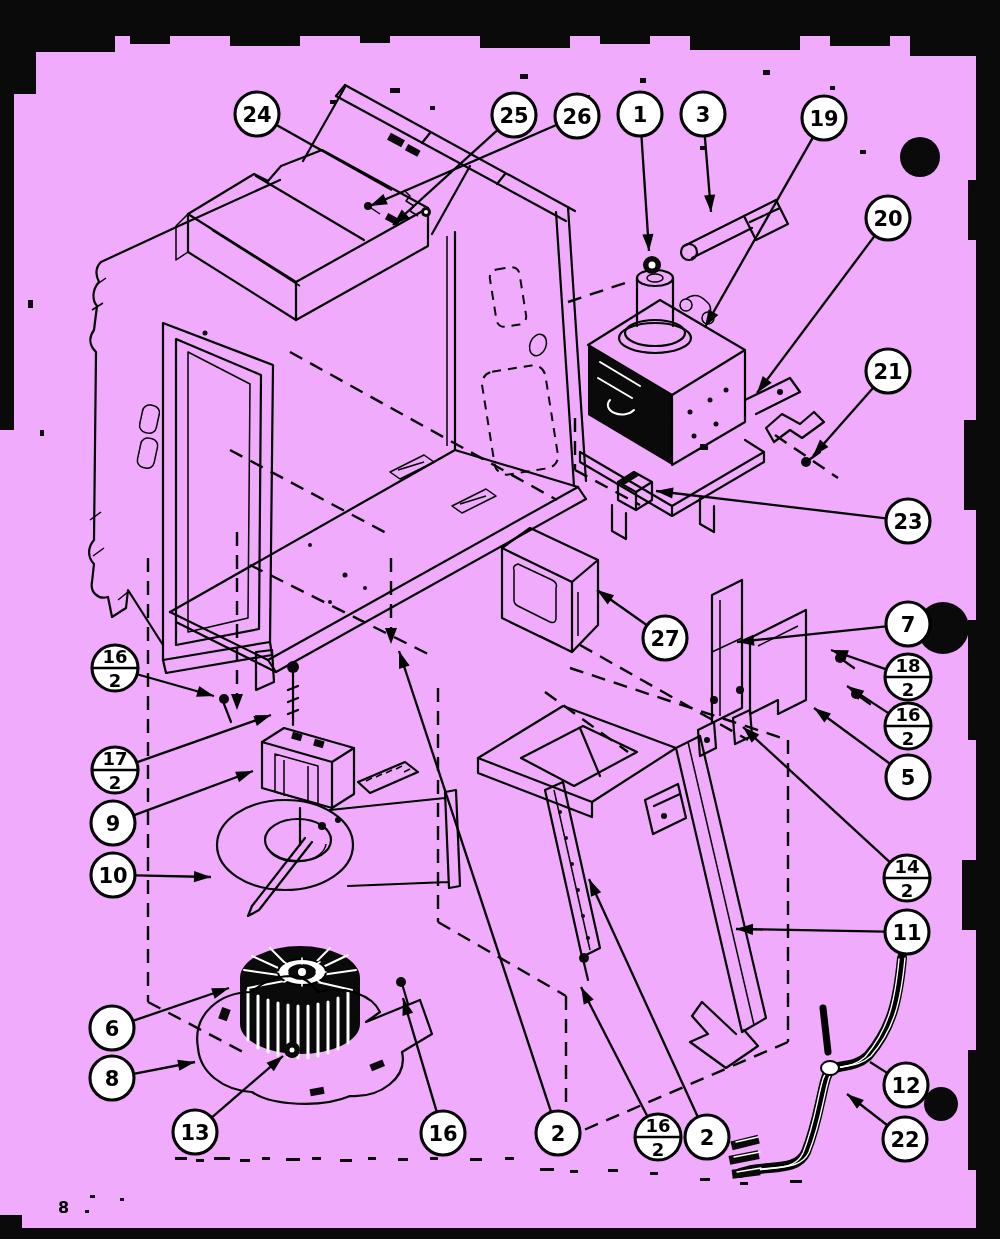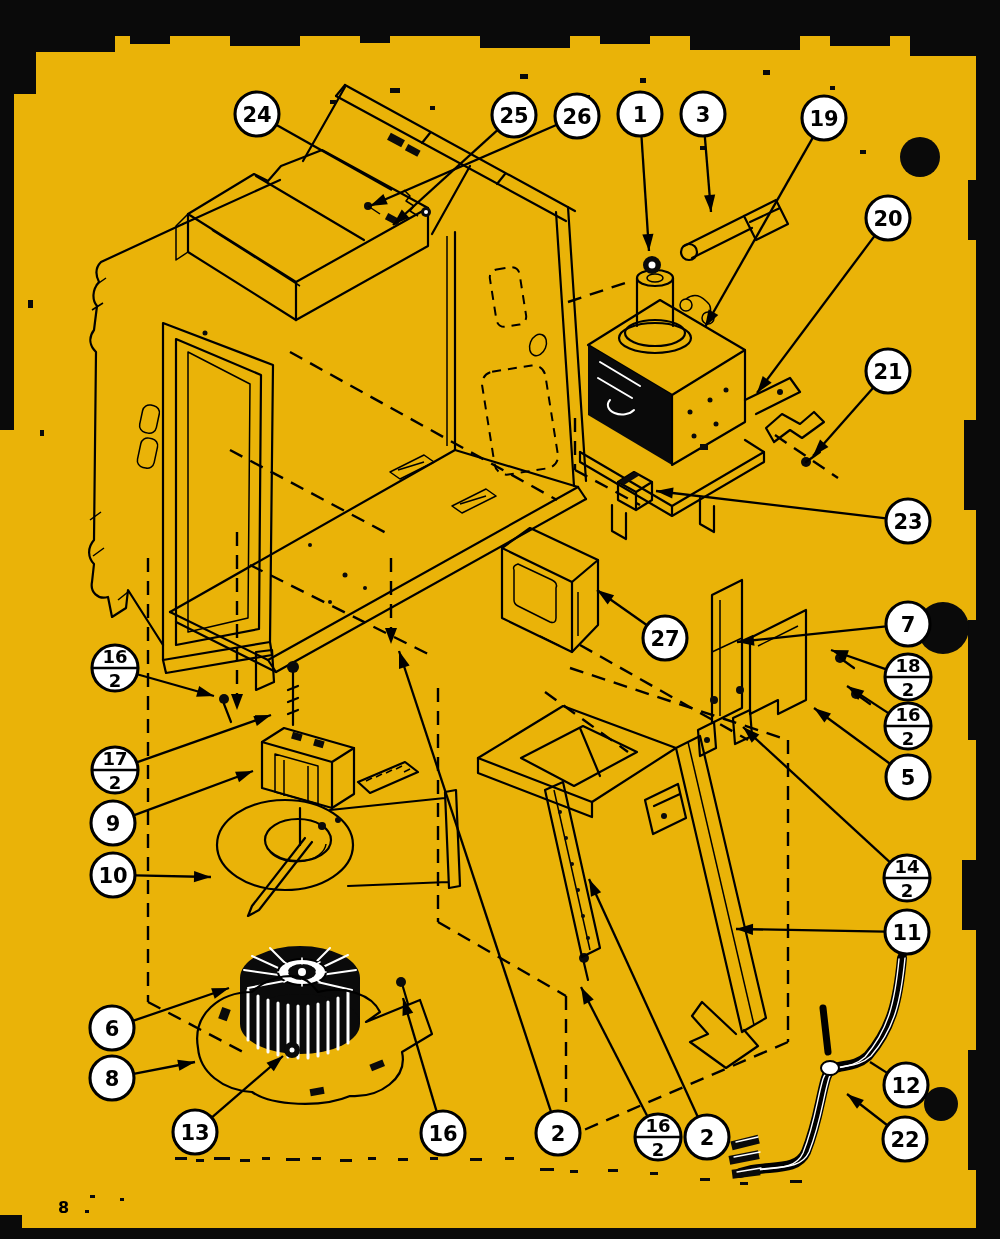--- a/index.html
+++ b/index.html
@@ -1,16 +1,16 @@
 <!DOCTYPE html>
 <html><head>
 <meta charset="utf-8">
 <style>
   html,body{margin:0;padding:0;background:#777;}
-  #page{position:relative;width:1000px;height:1239px;background:#eab308;margin:0 auto;
+  #page{position:relative;width:1000px;height:1239px;background:#f0abfc;margin:0 auto;
         font-family:"DejaVu Sans","Liberation Sans",sans-serif;overflow:hidden;}
   svg{position:absolute;left:0;top:0;}
   .ln{stroke:#000;stroke-width:2.2;fill:none;stroke-linejoin:round;stroke-linecap:round;}
   .thin{stroke:#000;stroke-width:1.5;fill:none;stroke-linejoin:round;}
   .dash{stroke:#000;stroke-width:2.4;fill:none;stroke-dasharray:14 9;stroke-linecap:butt;}
   .fillb{fill:#0a0a0a;stroke:none;}
   .wht{stroke:#fff;fill:none;stroke-linecap:round;}
   .balloon-circle{fill:#fff;stroke:#000;stroke-width:3.1;}
   .balloon-text{font-family:"DejaVu Sans","Liberation Sans",sans-serif;font-weight:bold;fill:#000;}
   .leader{stroke:#000;stroke-width:2.3;fill:none;}

